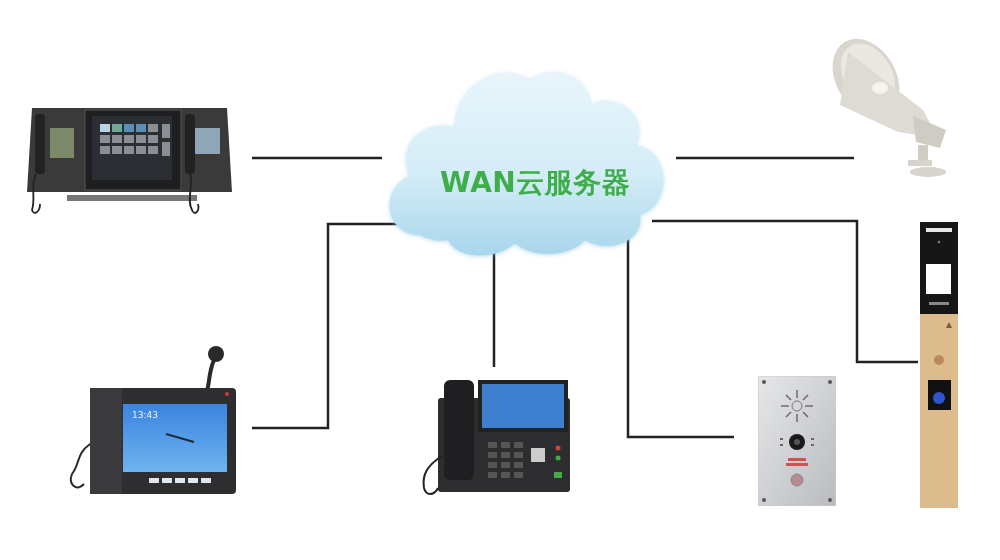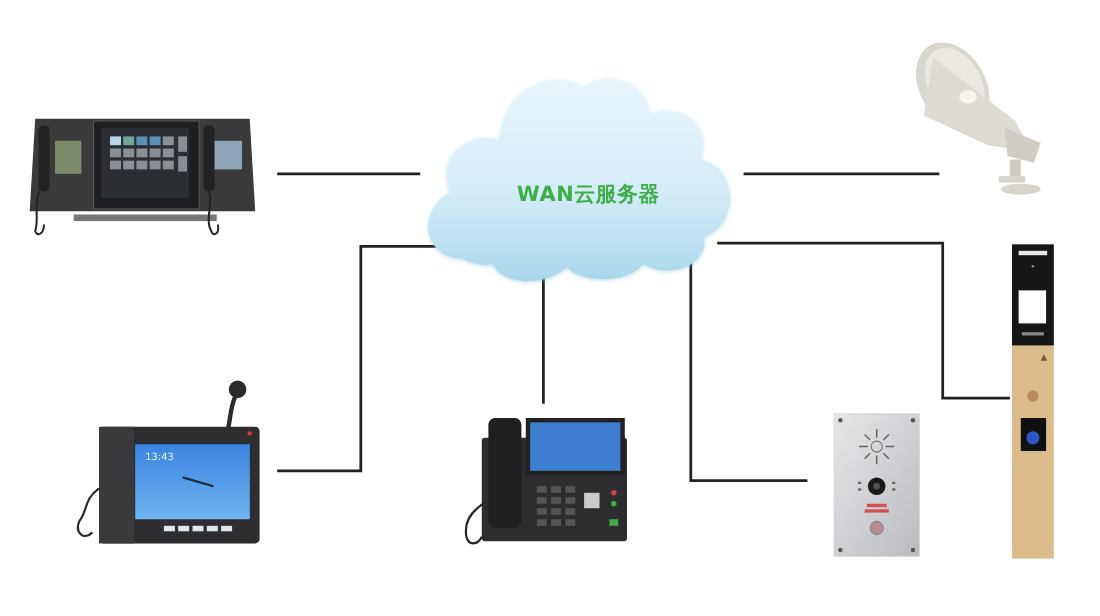--- a/index.html
+++ b/index.html
@@ -1,22 +1,22 @@
 <!DOCTYPE html>
 <html><head>
   <meta charset="utf-8">
   <style>
     html, body { margin: 0; padding: 0; background: #ffffff; }
     body { width: 1000px; height: 560px; position: relative; overflow: hidden; font-family: "Liberation Sans", sans-serif; }
     .stage { position: absolute; left: 0; top: 0; width: 1000px; height: 560px; }
     svg.lines { position: absolute; left: 0; top: 0; }
     .cloud { position: absolute; left: 0; top: 0; }
     .cloud-label {
-      position: absolute; left: 440px; top: 164px; width: 160px; text-align: right;
-      font-family: "DejaVu Sans", sans-serif; font-weight: bold; font-size: 19px;
+      position: absolute; left: 440px; top: 164px; width: 160px; text-align: center;
+      font-family: "DejaVu Sans", sans-serif; font-weight: bold; font-size: 28px;
       color: #3fae4a; letter-spacing: 0.5px; white-space: nowrap;
     }
     .device { position: absolute; }
   </style>
 </head>
 <body>
 
 <div class="stage">
 
   <svg class="lines" width="1000" height="560">

